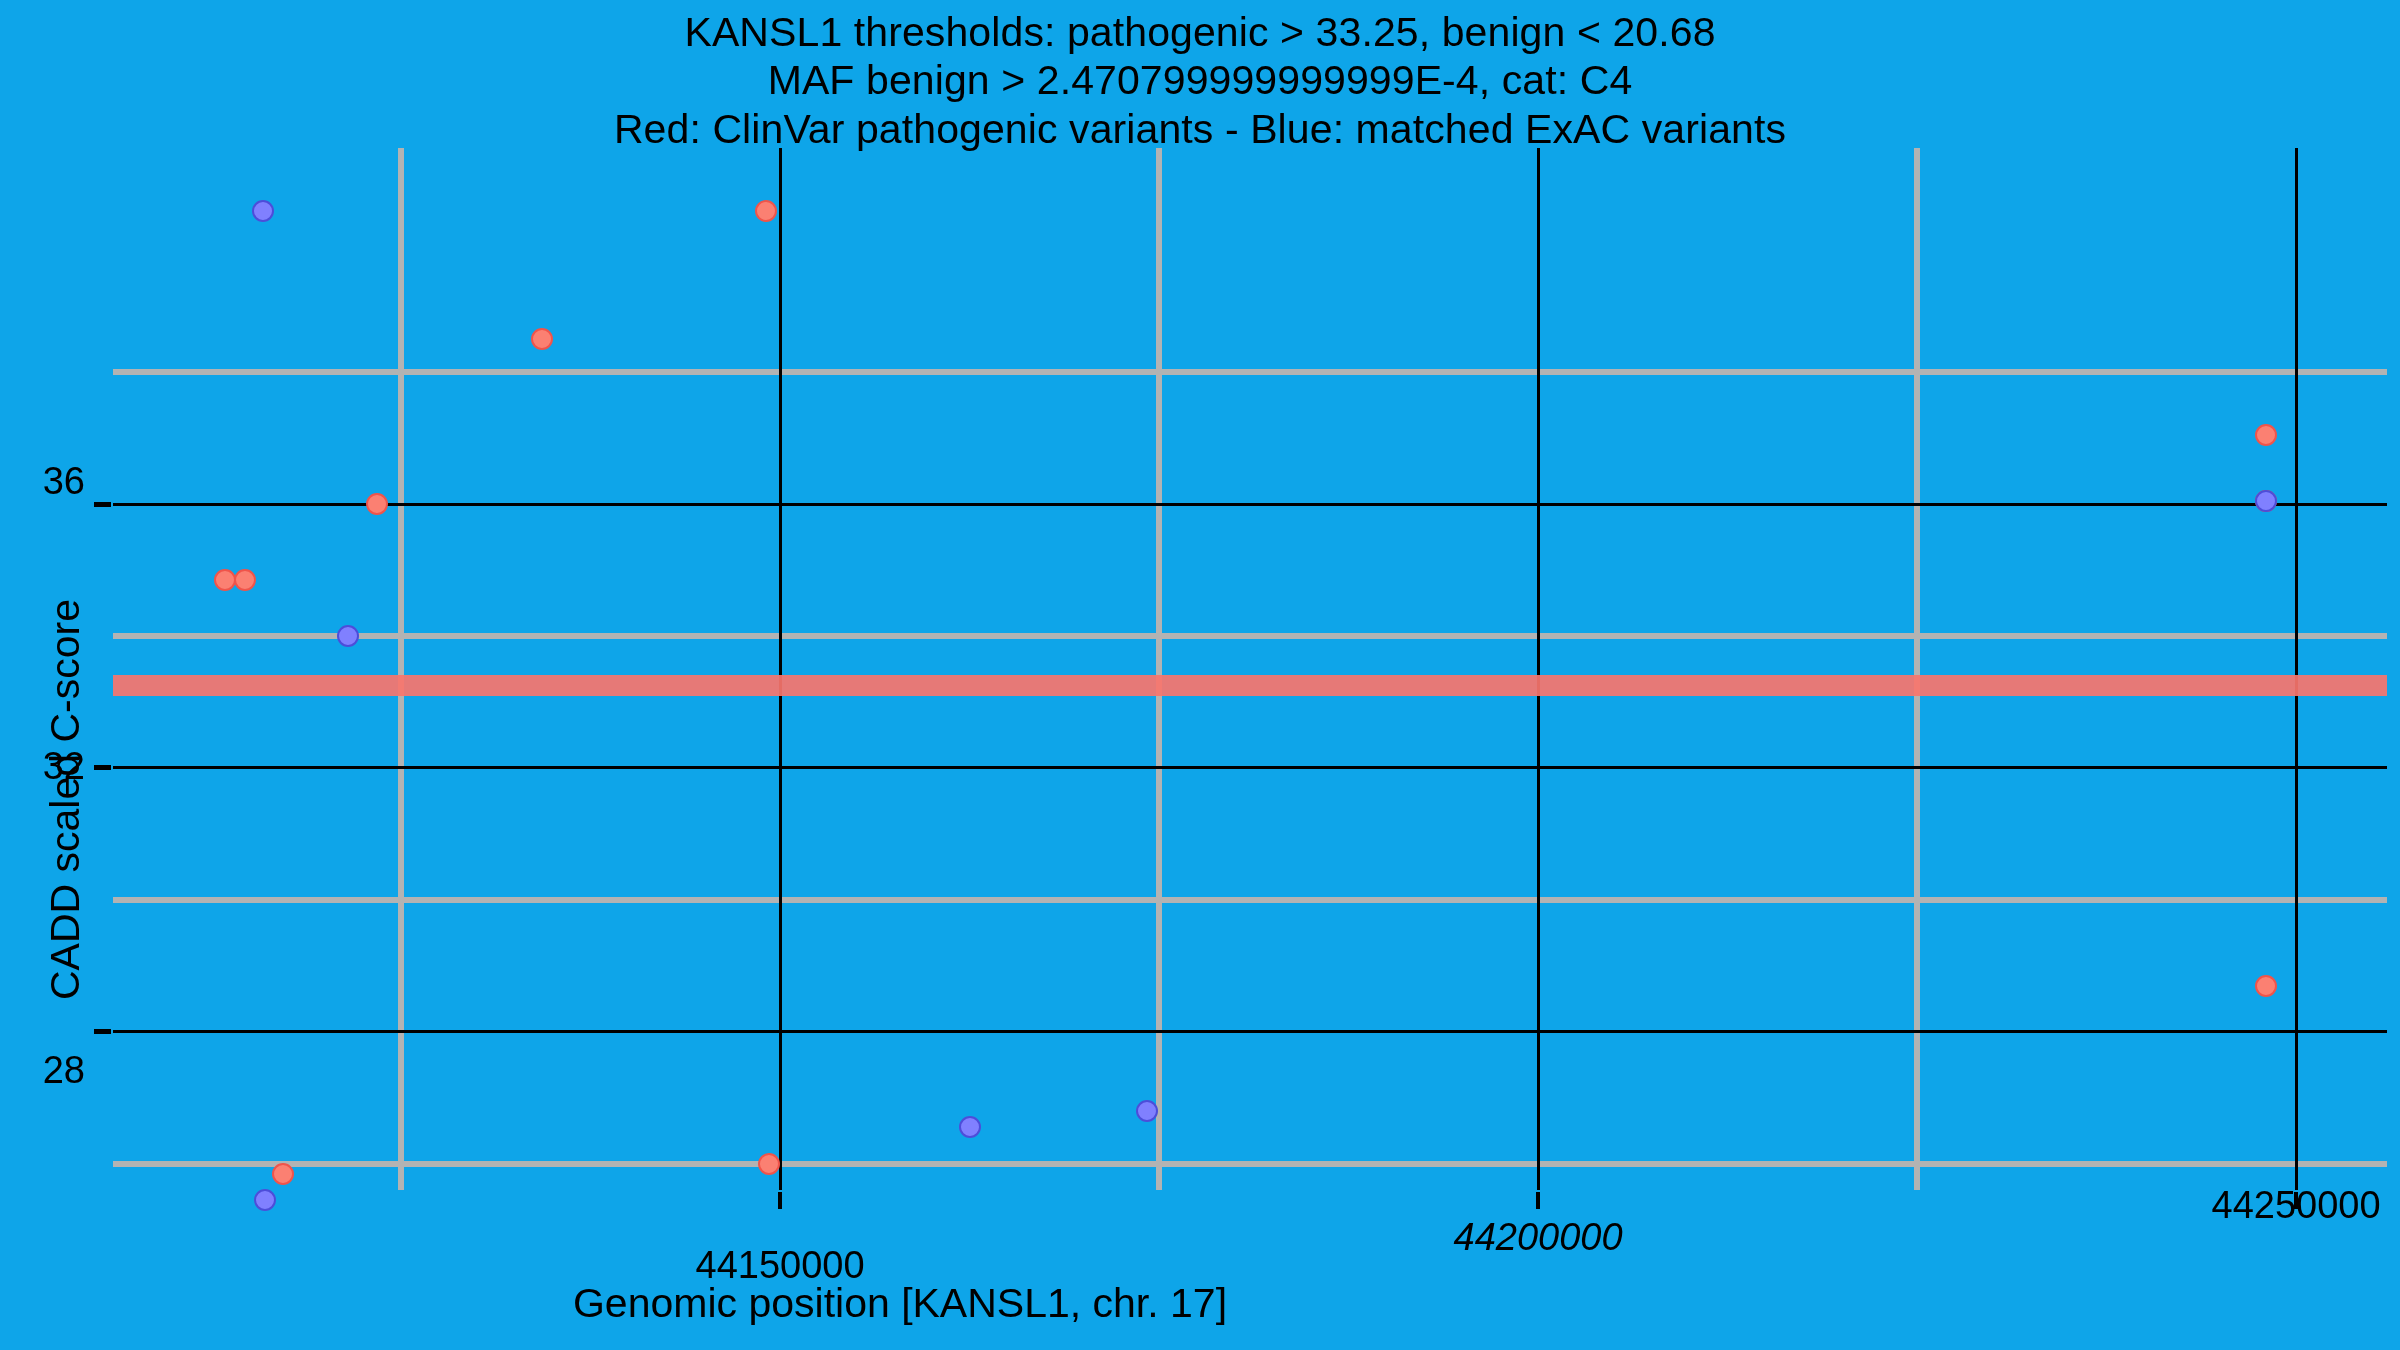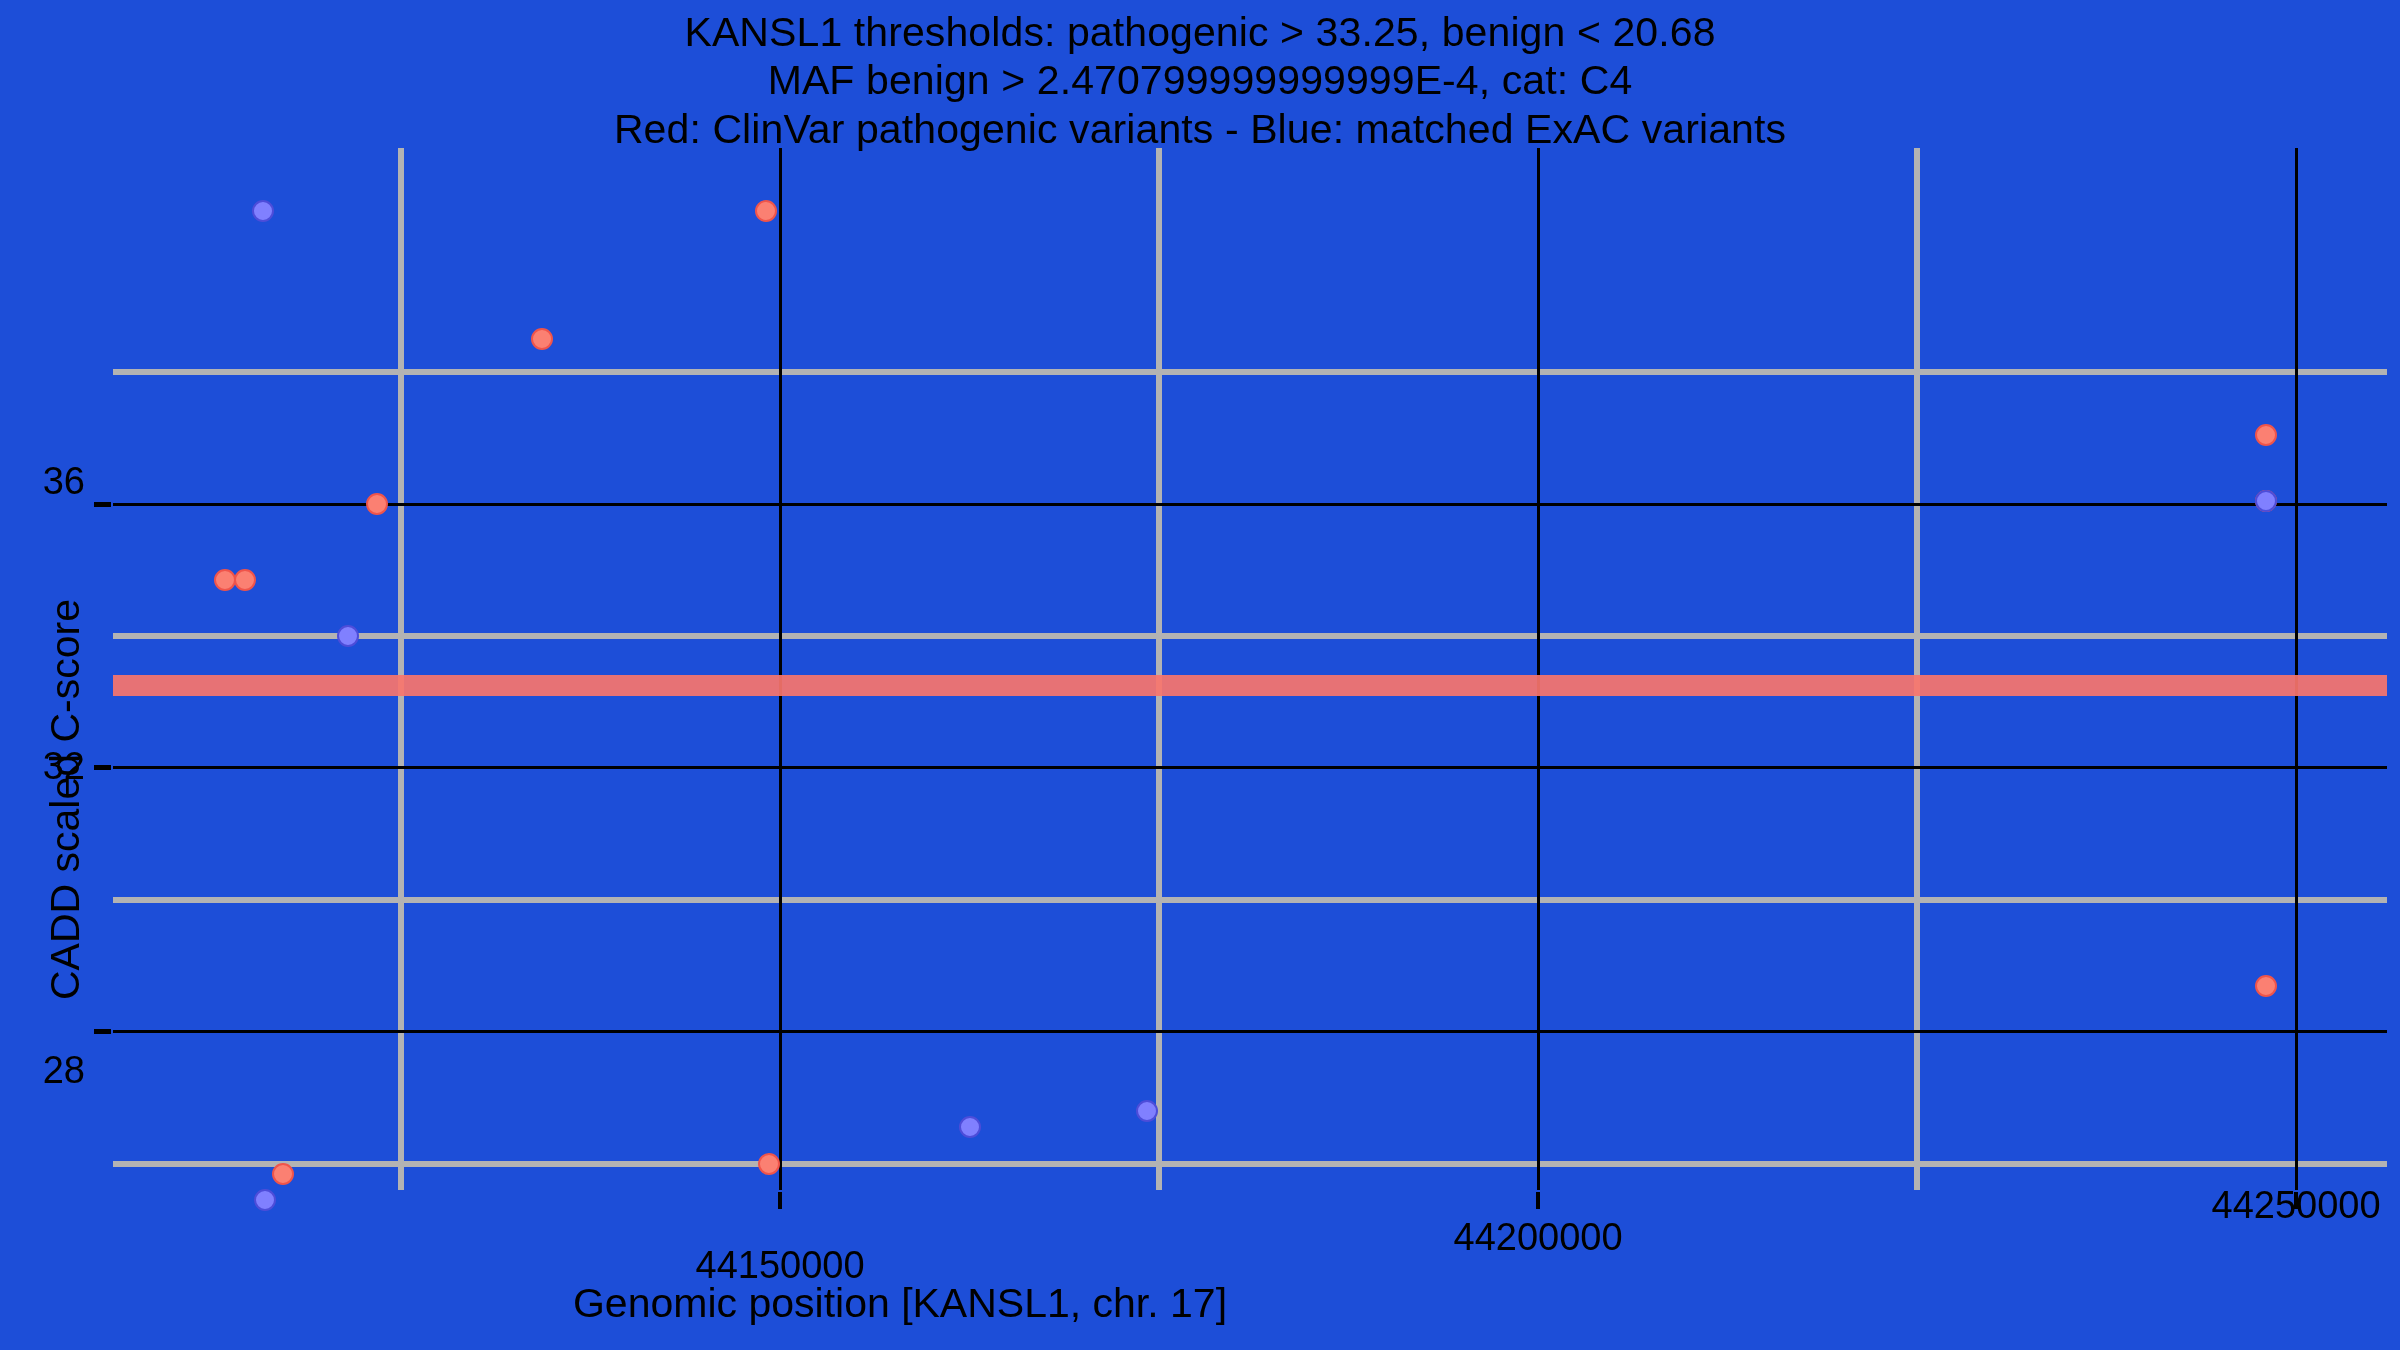--- a/index.html
+++ b/index.html
@@ -9,21 +9,21 @@
     background: #ffffff;
   }
   body {
     font-family: "Liberation Sans", sans-serif;
     color: #000000;
   }
   #stage {
     position: relative;
     width: 2400px;
     height: 1350px;
-    background: #1d4ed8;
+    background: #0ea5e9;
     overflow: hidden;
   }
 
   
   #title-block {
     position: absolute;
     left: 0;
     top: 8px;
     width: 2400px;
     text-align: center;
@@ -195,16 +195,16 @@
 
 <div class="ytick-mark" style="left: 94px; top: 501.627px; position: absolute;"></div>
     <div class="ytick-label" style="right: 2315px; top: 460px;">36</div>
     <div class="ytick-mark" style="left: 94px; top: 765.424px; position: absolute;"></div>
     <div class="ytick-label" style="right: 2315px; top: 744.924px;">32</div>
     <div class="ytick-mark" style="left: 94px; top: 1029.22px; position: absolute;"></div>
     <div class="ytick-label" style="right: 2315px; top: 1008.72px; margin-top: 40px;">28</div>
     <div class="xtick-mark" style="left: 778.04px; top: 1192px; position: absolute;"></div>
     <div class="xtick-label" style="left: 780.04px; top: 1216px; margin-top: 28px;">44150000</div>
     <div class="xtick-mark" style="left: 1536.04px; top: 1192px; position: absolute;"></div>
-    <div class="xtick-label" style="left: 1538.04px; top: 1216px;">44200000</div>
+    <div class="xtick-label" style="left: 1538.04px; top: 1216px; font-style: italic;">44200000</div>
     <div class="xtick-mark" style="left: 2294.04px; top: 1192px; position: absolute;"></div>
     <div class="xtick-label" style="left: 2296.04px; top: 1184px;">44250000</div>
   </div>
 
 </body></html>

